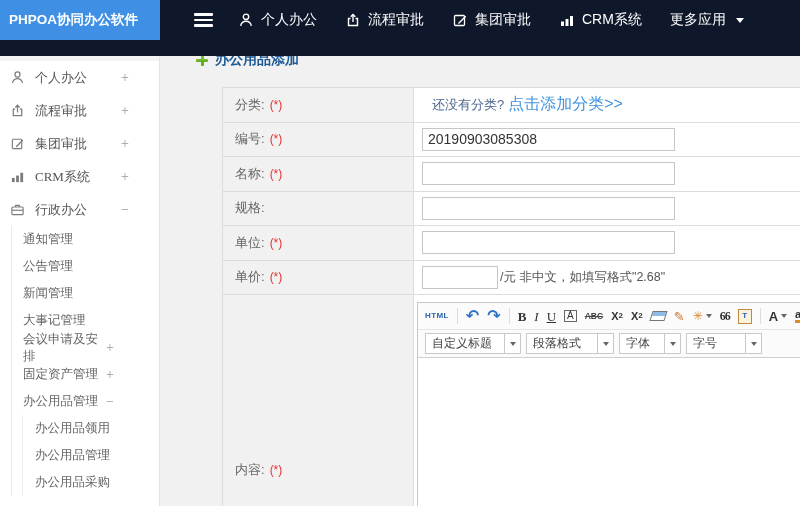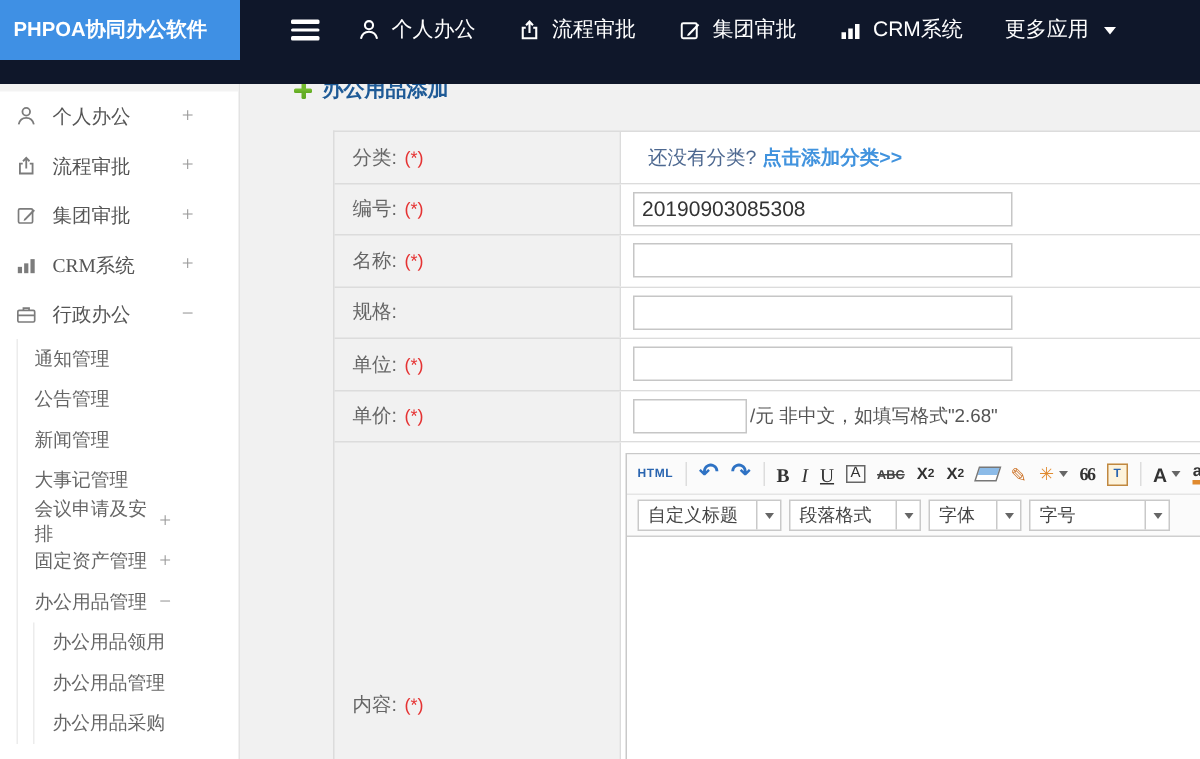--- a/index.html
+++ b/index.html
@@ -59,21 +59,21 @@
   .fv.big{display:block;padding:7px 3px 0 3px;}
   .txt{width:253px;height:23px;border:1px solid #c6c6c6;box-sizing:border-box;font-size:14px;
        padding:0 5px;color:#333;background:#fff;font-family:"Liberation Sans",sans-serif;}
   .txt.price{width:76px;}
   .hint{font-size:12.5px;color:#555;margin-left:2px;}
   .selectbox{width:74px;height:23px;border:1px solid #8f8f8f;background:#fff;box-sizing:border-box;
              display:flex;align-items:center;justify-content:space-between;padding:0 5px;
              font-size:13px;color:#222;cursor:pointer;}
   .sel-caret{width:0;height:0;border:4px solid transparent;border-top:5px solid #333;margin-top:4px;}
   .q{margin-left:10px;font-size:13px;color:#4d6890;}
-  .lnk{margin-left:4px;font-size:13px;color:#4193de;text-decoration:none;cursor:pointer;font-weight:bold;}
+  .lnk{margin-left:4px;font-size:16px;color:#4193de;text-decoration:none;cursor:pointer;}
 
   
   .editor{border:1px solid #c9c9c9;background:#fff;height:330px;box-sizing:border-box;}
   .t1{height:26px;background:#fbfbfb;border-bottom:1px solid #e5e5e5;display:flex;
       align-items:center;padding:0 7px;gap:8px;color:#333;}
   .t2{height:27px;background:#fbfbfb;border-bottom:1px solid #cfcfcf;display:flex;
       align-items:center;padding:0 7px;gap:5px;}
   .canvas{height:275px;background:#fff;}
   .sep{width:1px;height:16px;background:#ddd;flex:none;}
   .tb{cursor:pointer;display:flex;align-items:center;line-height:1;flex:none;}
@@ -93,21 +93,21 @@
   .quote{font-family:"Liberation Serif",serif;font-weight:900;font-size:12px;letter-spacing:-1px;color:#333;}
   .pastebox{width:12px;height:13px;border:1px solid #c08840;background:#fdf3dc;display:flex;
             align-items:center;justify-content:center;font-size:8px;font-weight:bold;color:#2a65b0;}
   .fcolor{font-size:13px;font-weight:bold;color:#333;}
   .hl{font-size:11px;font-weight:bold;color:#333;border-bottom:3px solid #e08a2e;}
   .tcaret{width:0;height:0;border:3px solid transparent;border-top:4px solid #666;margin:3px 0 0 3px;}
   .dd{height:21px;background:#fff;border:1px solid #c9c9c9;box-sizing:border-box;display:flex;
       align-items:center;cursor:pointer;flex:none;}
   .dd .lab{padding:0 6px;font-size:12px;color:#444;flex:1;white-space:nowrap;overflow:hidden;}
   .dd .dc{width:15px;height:100%;border-left:1px solid #c9c9c9;display:flex;align-items:center;justify-content:center;}
-  .dd1{width:96px;}.dd2{width:88px;}.dd3{width:62px;}.dd4{width:94px;}
+  .dd1{width:96px;}.dd2{width:88px;}.dd3{width:62px;}.dd4{width:76px;}
 </style>
 </head>
 <body>
 
 <div class="topbar">
   <div class="brand">PHPOA协同办公软件</div>
   <div class="hamburger">
       <i></i>
       <i></i>
       <i></i>

